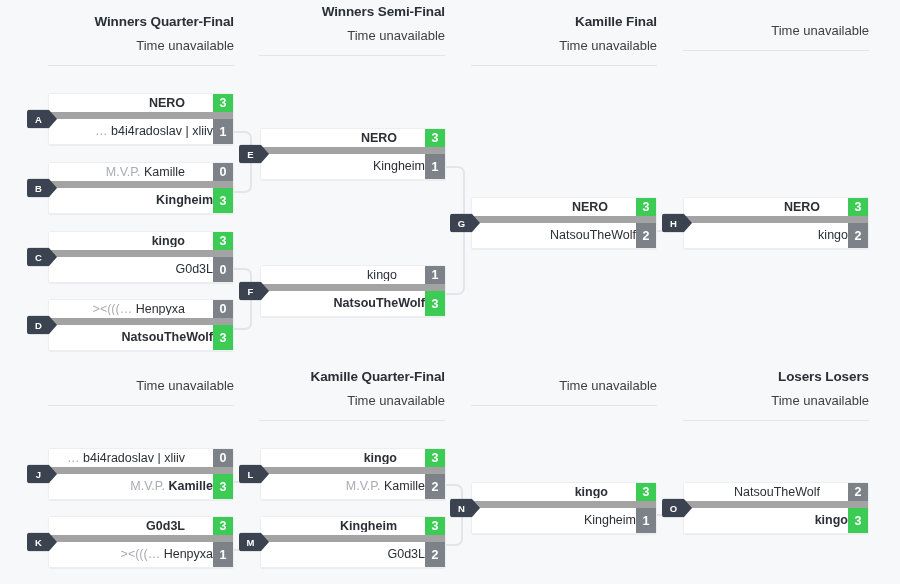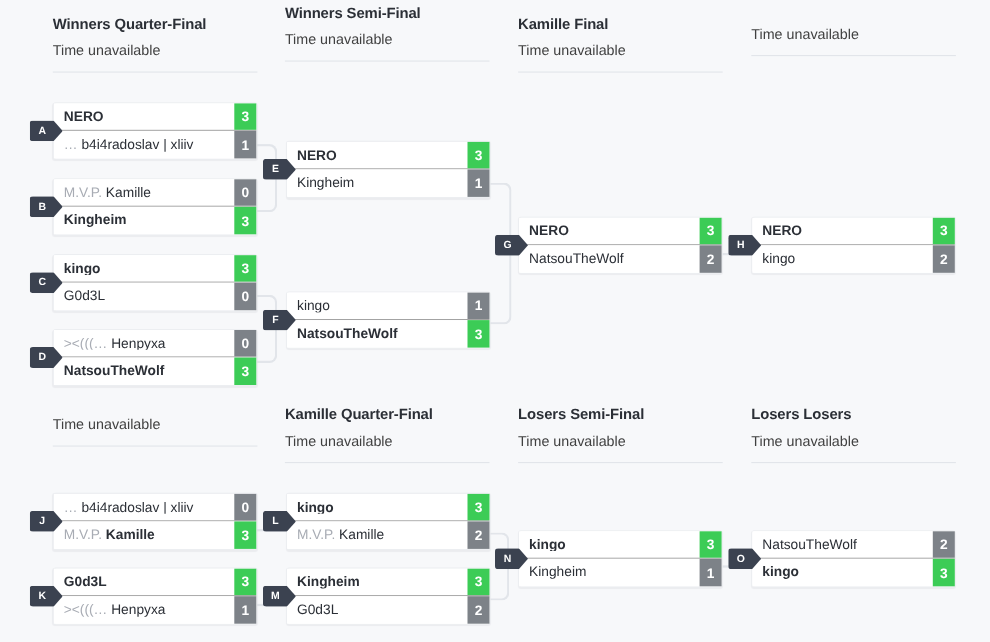--- a/index.html
+++ b/index.html
@@ -2,21 +2,21 @@
 <html><head>
 <meta charset="utf-8">
 <style>
   * { box-sizing: border-box; margin: 0; padding: 0; }
   html, body {
     width: 900px; height: 584px;
     background: #f7f8fa;
     font-family: "Liberation Sans", sans-serif;
     overflow: hidden;
   }
-  .bracket-root { position: relative; width: 900px; height: 584px; }
+  .bracket-root { position: relative; width: 900px; height: 584px; text-align: right; }
 
   
   .col-head { position: absolute; width: 186px; }
   .col-head .title {
     font-size: 13.5px; font-weight: bold; color: #2b2f36;
     letter-spacing: -0.1px; white-space: nowrap;
   }
   .col-head .time {
     font-size: 13px; color: #404040; margin-top: 9px; white-space: nowrap;
   }
@@ -34,21 +34,21 @@
     box-shadow: 0 1px 1px rgba(16,22,36,0.05);
     overflow: visible;
     z-index: 3;
   }
   .row {
     height: 25px;
     display: flex;
     align-items: center;
     background: #ffffff;
   }
-  .row.first { border-bottom: 1px solid #a3a3a3; }
+  .row.first { border-bottom: 7px solid #a3a3a3; gap: 28px; }
   .row .nm {
     flex: 1 1 auto;
     padding-left: 9px;
     font-size: 12.5px;
     color: #2b2f36;
     white-space: nowrap;
     overflow: hidden;
     text-overflow: ellipsis;
     line-height: 1;
   }
@@ -126,21 +126,20 @@
   <div class="col-head" style="left:48px; top:369px;">
     <div class="time">Time unavailable</div>
     <div class="rule"></div>
   </div>
   <div class="col-head" style="left:259px; top:369px;">
     <div class="title">Kamille Quarter-Final</div>
     <div class="time">Time unavailable</div>
     <div class="rule"></div>
   </div>
   <div class="col-head" style="left:471px; top:369px;">
-    <div class="title">Losers Semi-Final</div>
     <div class="time">Time unavailable</div>
     <div class="rule"></div>
   </div>
   <div class="col-head" style="left:683px; top:369px;">
     <div class="title">Losers Losers</div>
     <div class="time">Time unavailable</div>
     <div class="rule"></div>
   </div>
 
   <div class="conn bracket" style="left:232px; top:131px; width:20px; height:62px;"></div>

